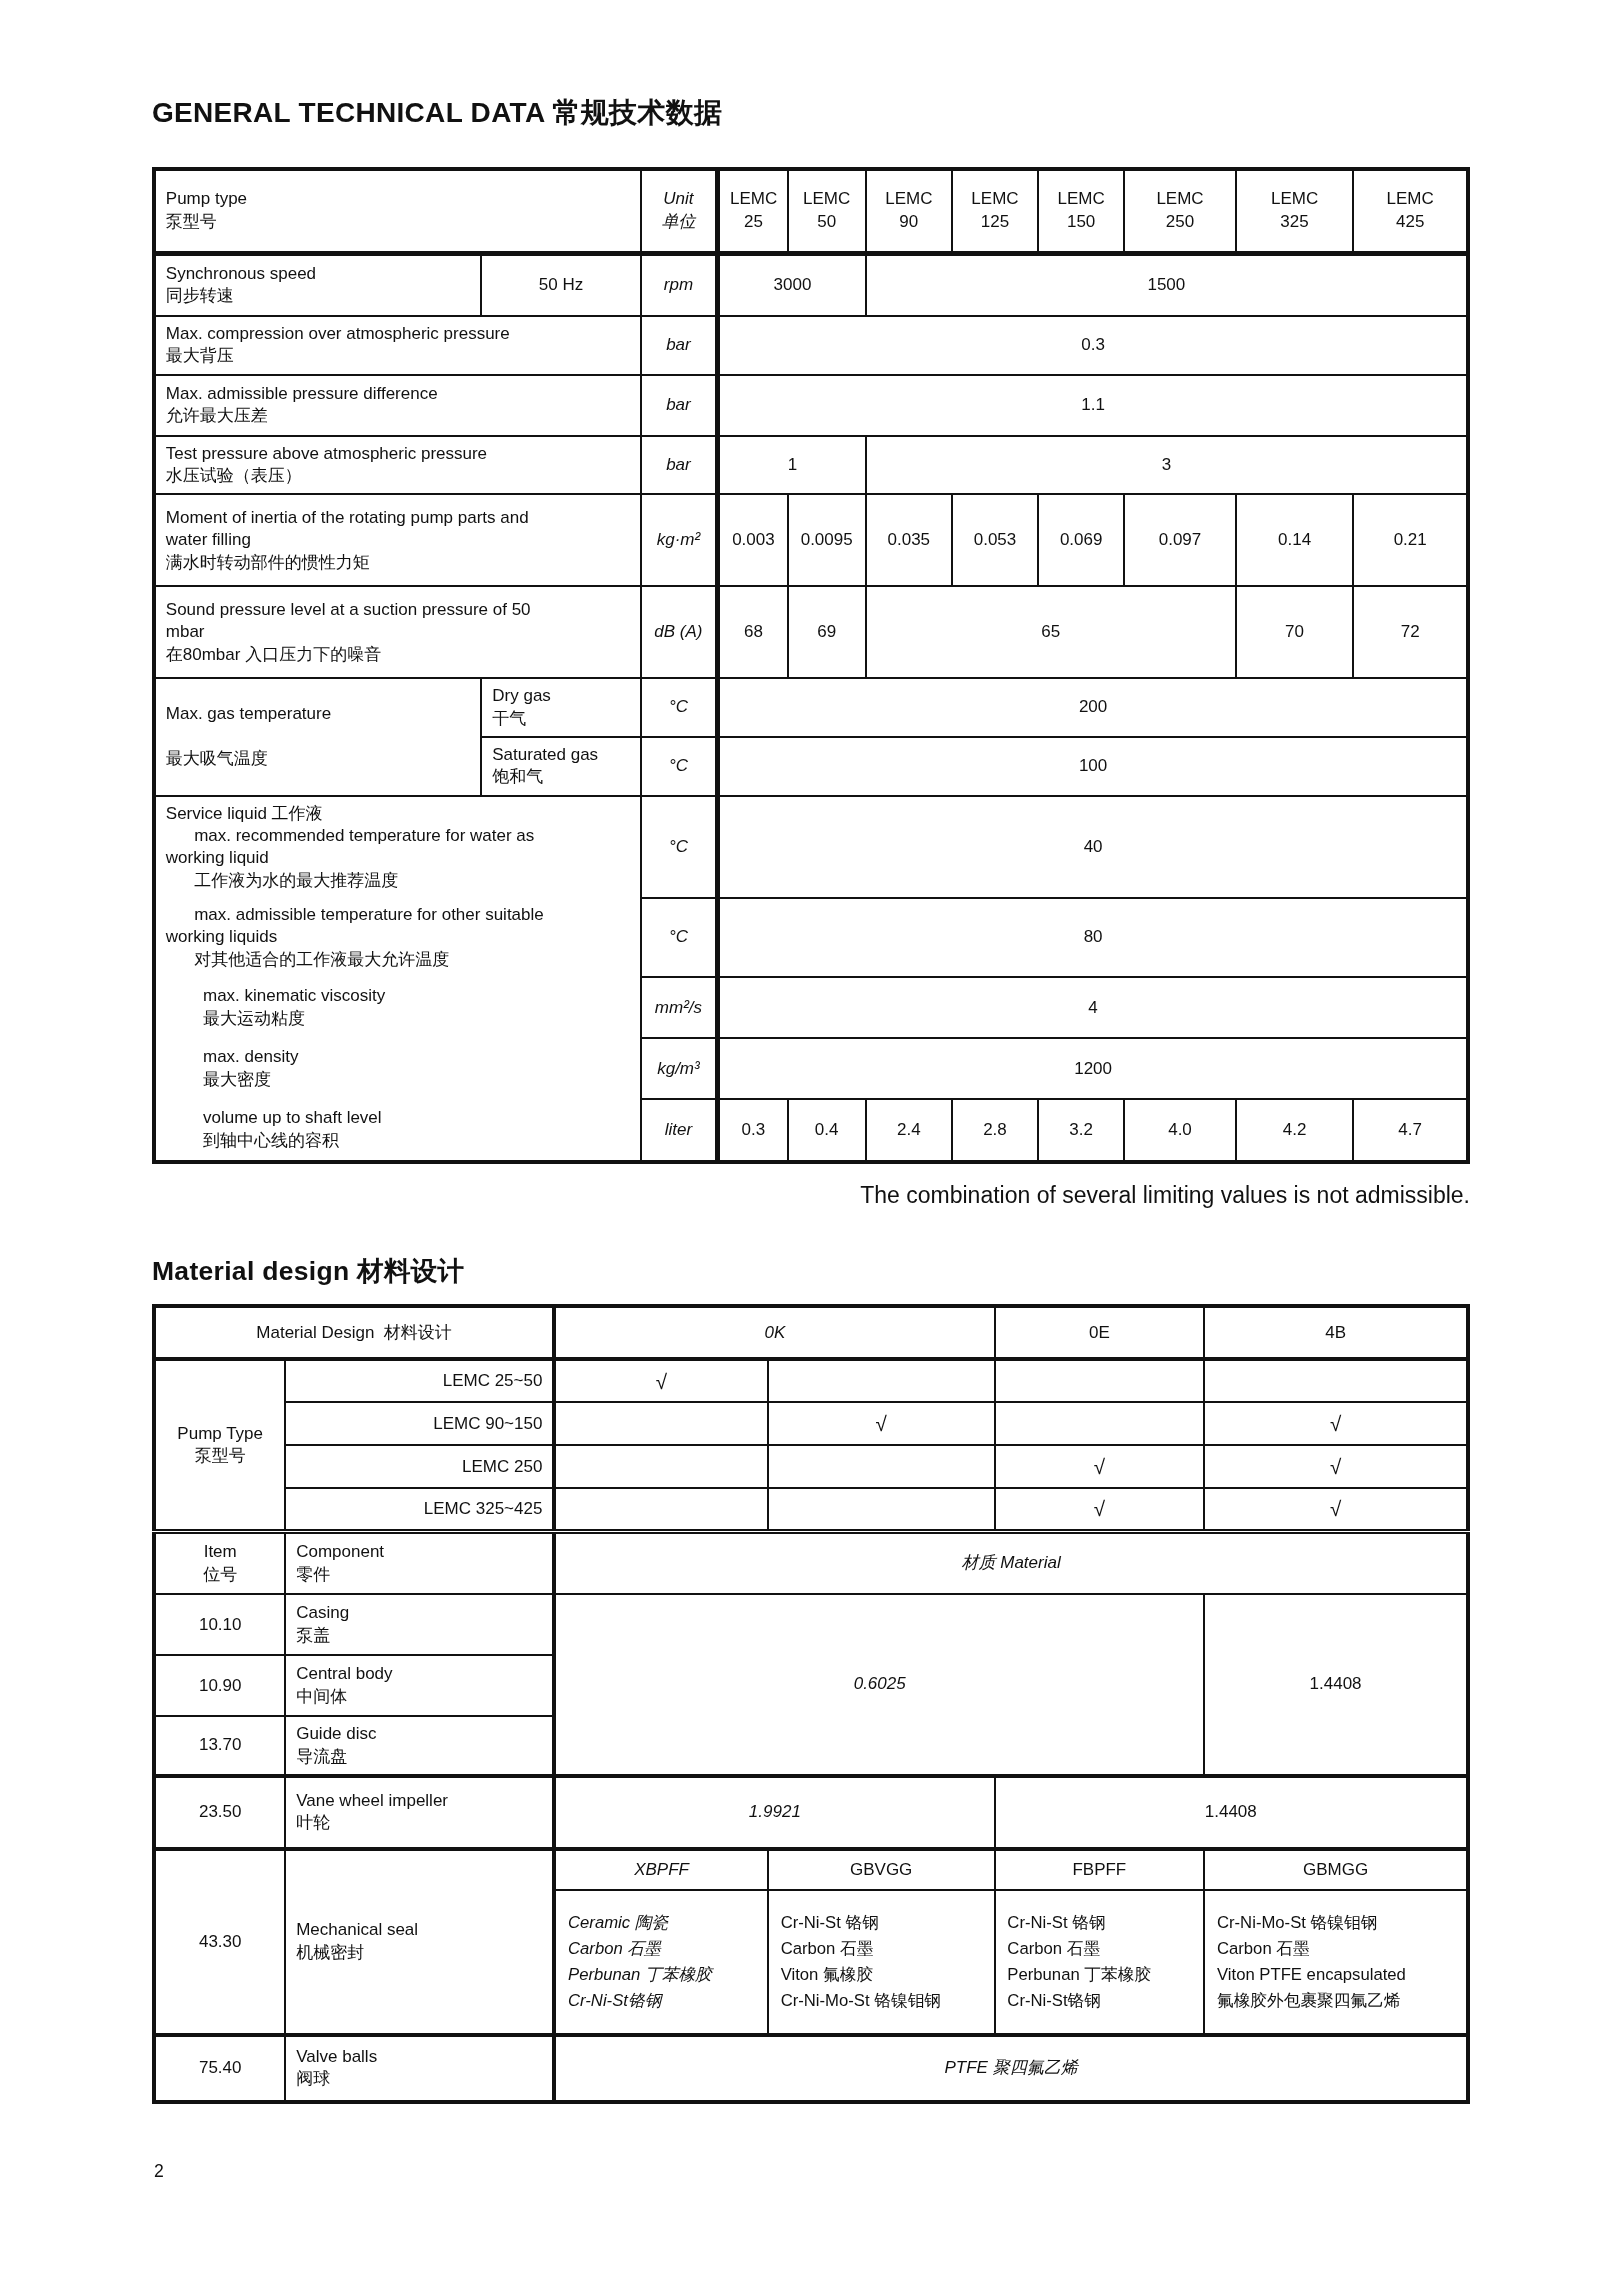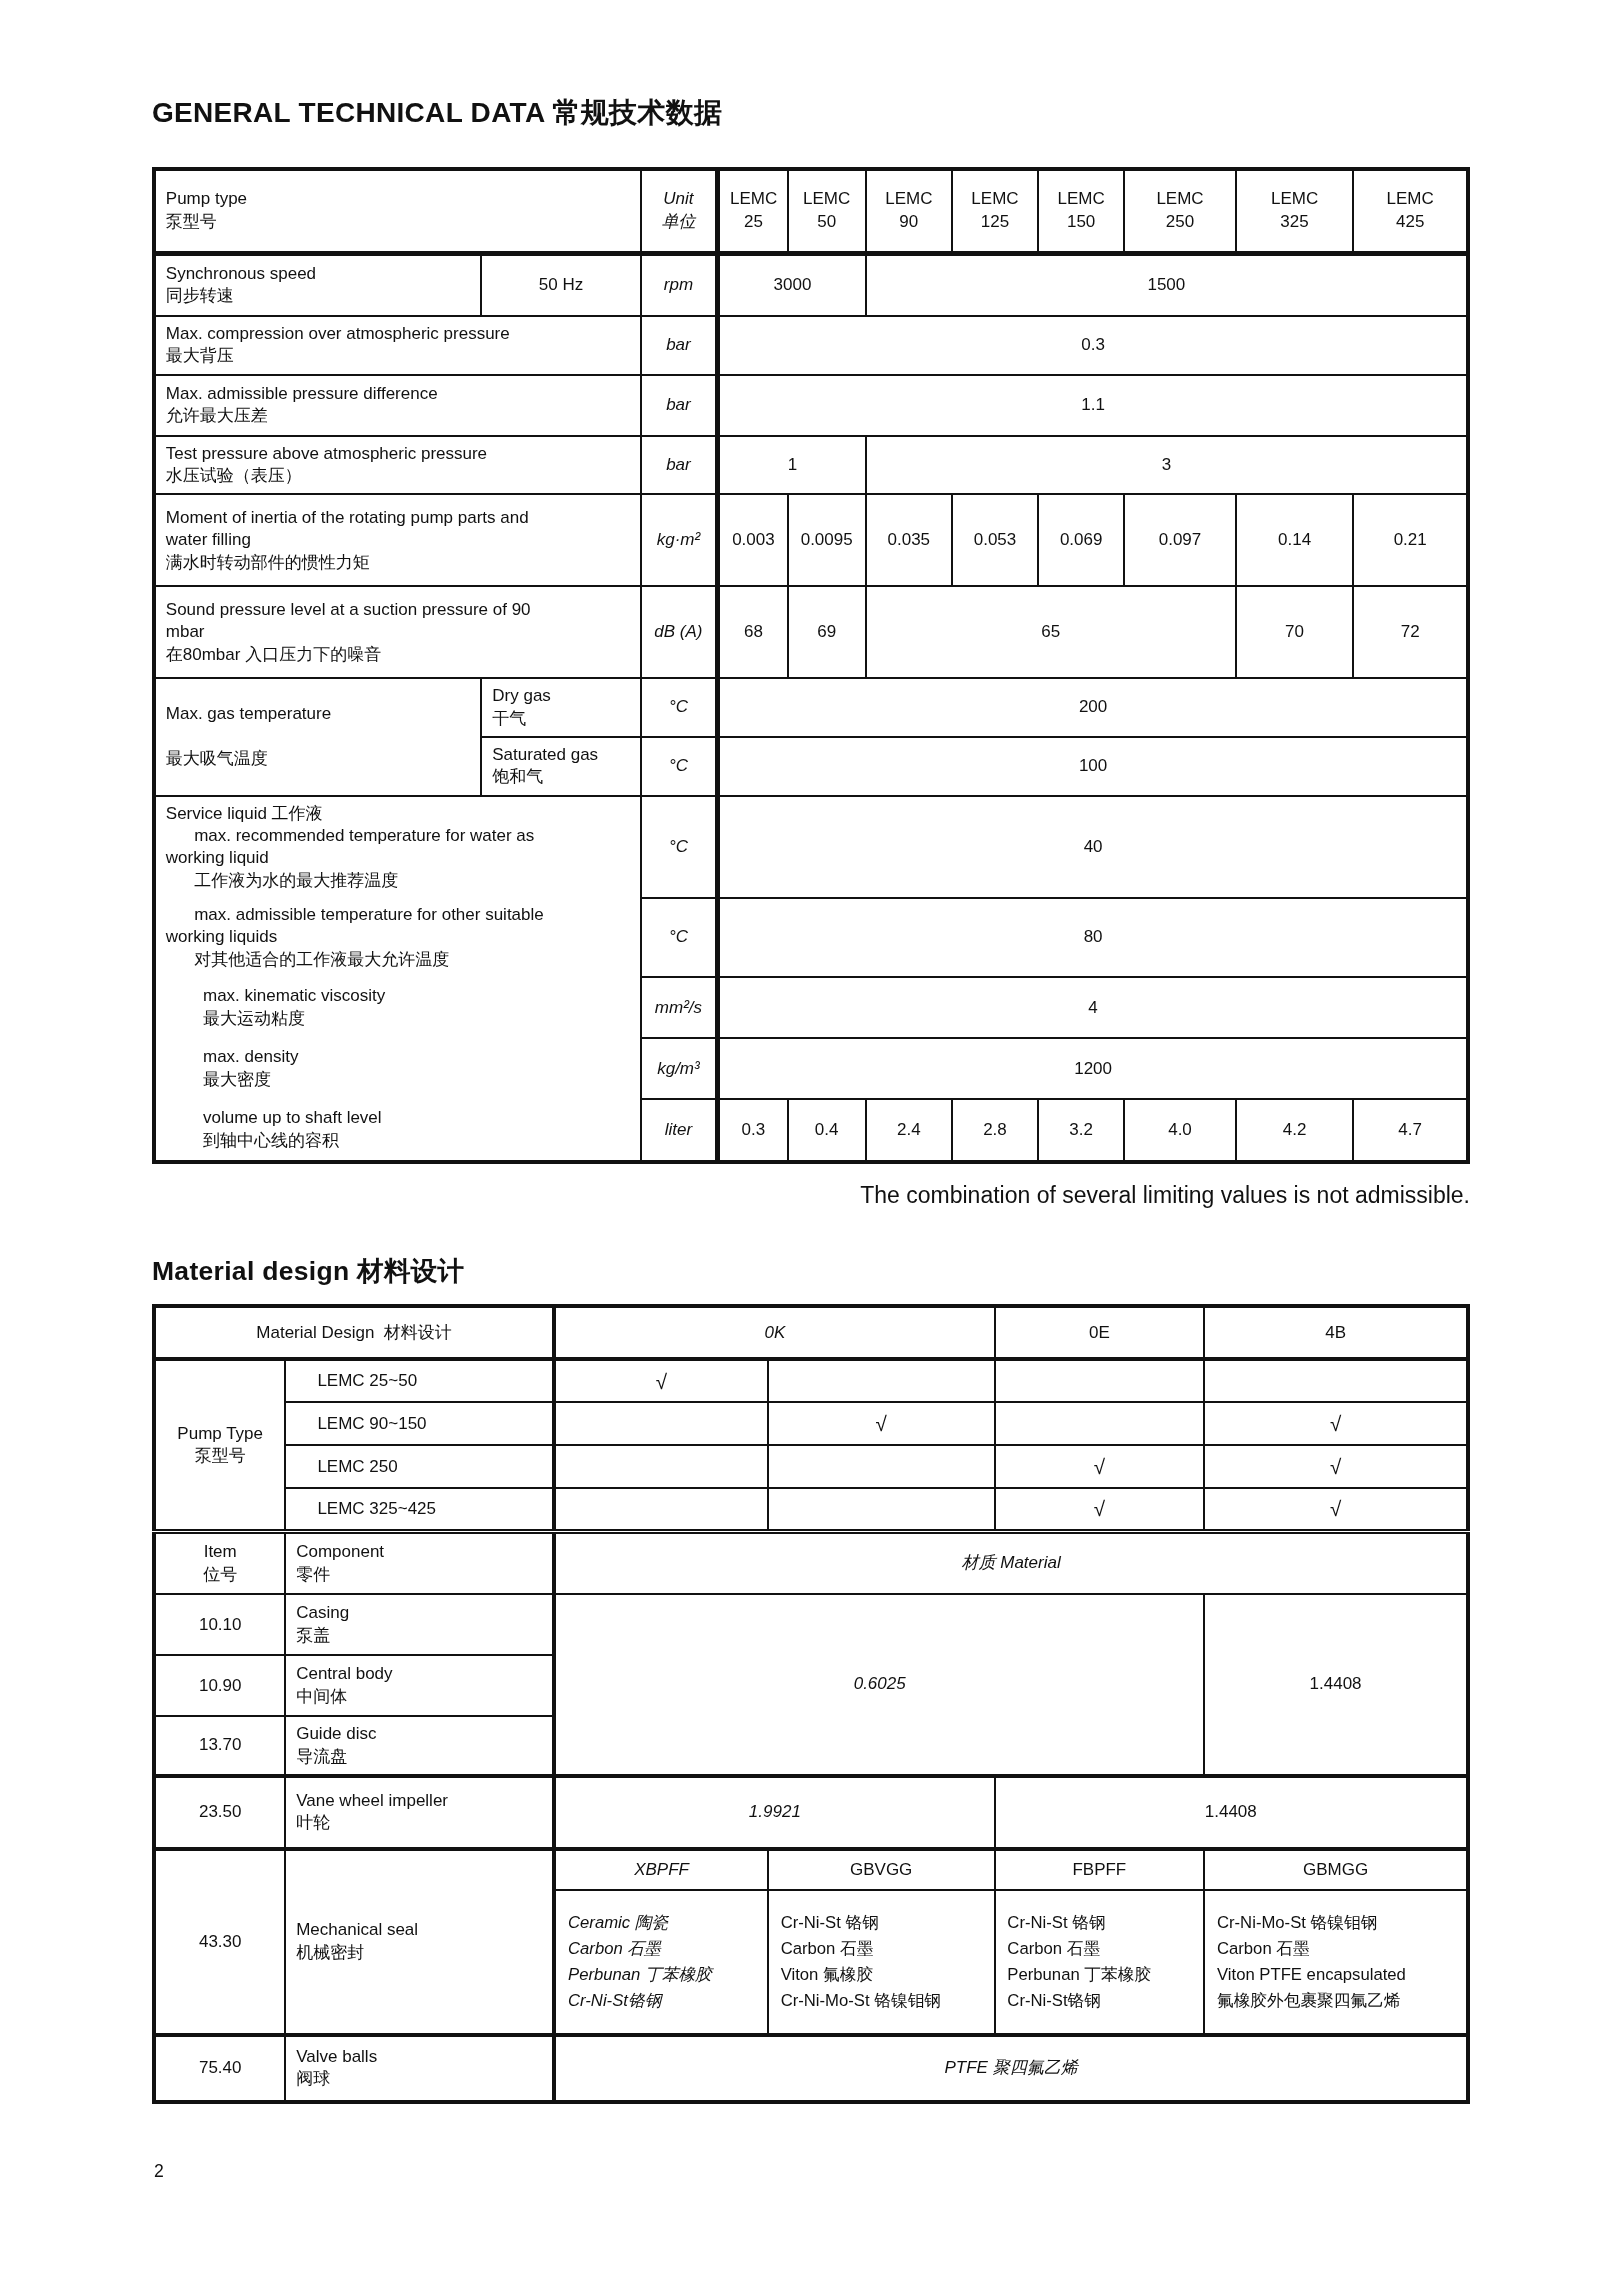--- a/index.html
+++ b/index.html
@@ -23,21 +23,21 @@
   td.indent{padding-left:47px;}
   td.unitcol{text-align:center;border-right-width:5.9px;font-style:italic;}
   tr.hdr td{border-bottom-width:5.9px;}
   td.hidb{border-bottom-style:hidden;}
   td.hidt{border-top-style:hidden;}
   tr.mhdr td{border-bottom-width:4.9px;}
   tr.ihdr td{border-top:5.9px double #111;}
   td.ml{border-left-width:4.9px;font-style:italic;}
   tr.sep td{border-top-width:4.9px;}
   td.chk{text-align:center;font-size:20.6px;}
-  td.mdl{text-align:left;padding-left:31px;}
+  td.mdl{text-align:right;padding-left:21px;}
   .note{font-size:23px;line-height:1.55;margin:13.7px 0 0 2px;text-align:right;}
   .pagenum{font-size:17.6px;margin:57px 0 0 2px;}
   .seal-cell{vertical-align:middle;font-size:16.7px;line-height:1.55;padding:9.8px 7.8px 9.8px 11.8px;}
 </style>
 </head>
 <body>
 
 <div class="page">
 
   <h1 class="doc-title">GENERAL TECHNICAL DATA 常规技术数据</h1>
@@ -114,21 +114,21 @@
       <td class="ctr">0.003</td>
       <td class="ctr">0.0095</td>
       <td class="ctr">0.035</td>
       <td class="ctr">0.053</td>
       <td class="ctr">0.069</td>
       <td class="ctr">0.097</td>
       <td class="ctr">0.14</td>
       <td class="ctr">0.21</td>
     </tr>
     <tr style="height:92px">
-      <td class="lbl" colspan="2">Sound pressure level at a suction pressure of 90
+      <td class="lbl" colspan="2">Sound pressure level at a suction pressure of 50
 mbar
 在80mbar 入口压力下的噪音</td>
       <td class="unitcol">dB (A)</td>
       <td class="ctr">68</td>
       <td class="ctr">69</td>
       <td class="ctr" colspan="4">65</td>
       <td class="ctr">70</td>
       <td class="ctr">72</td>
     </tr>
     <tr style="height:53px">

